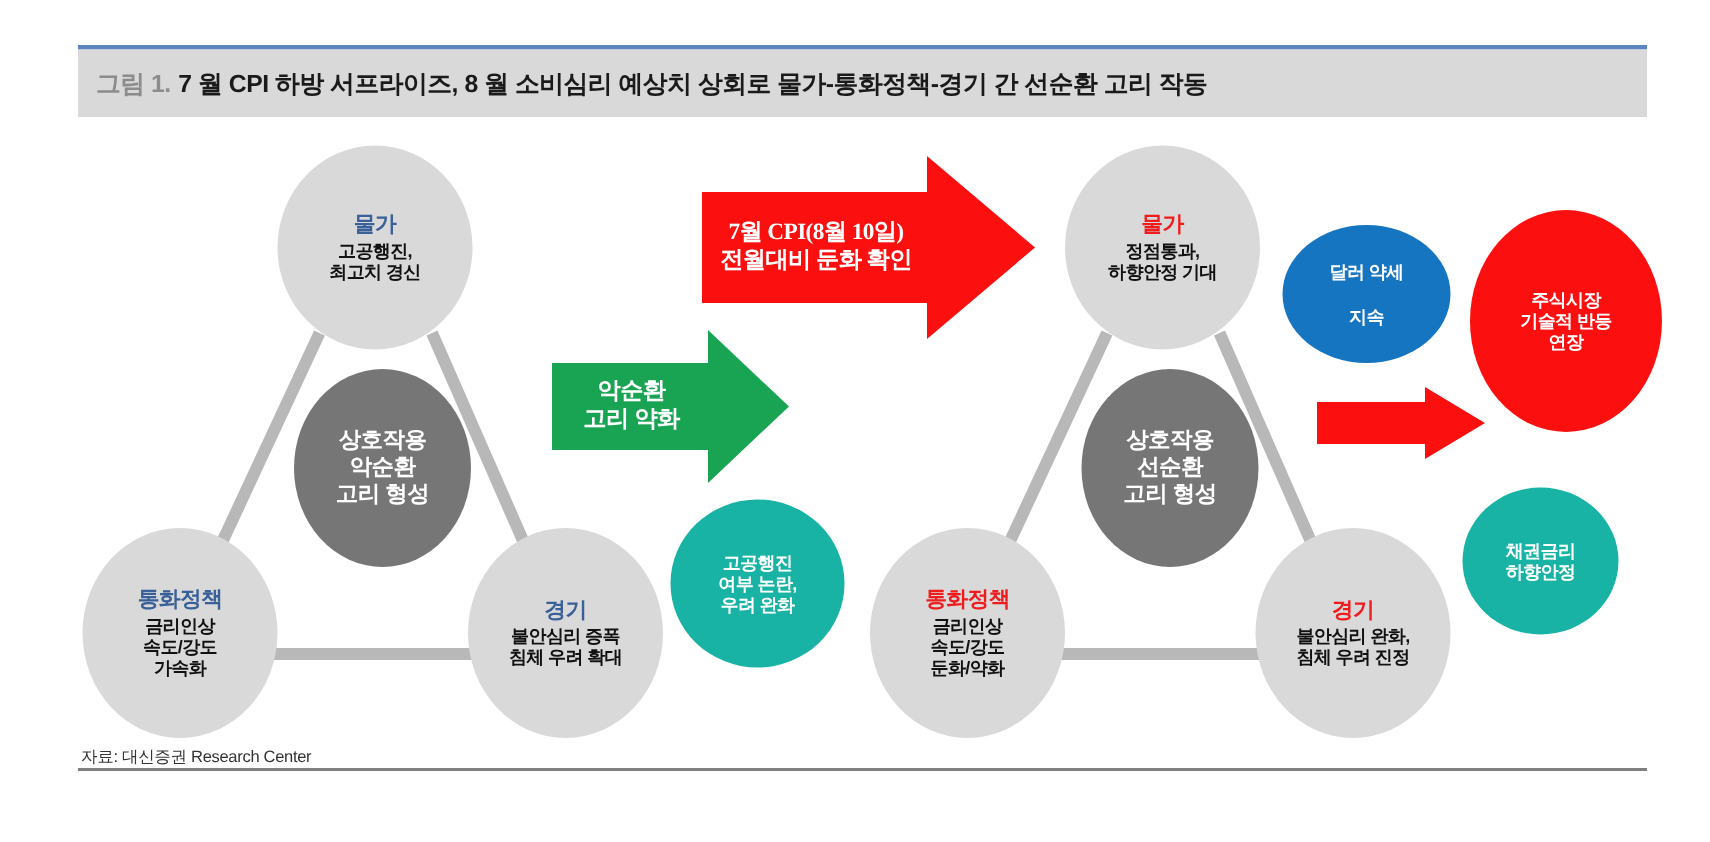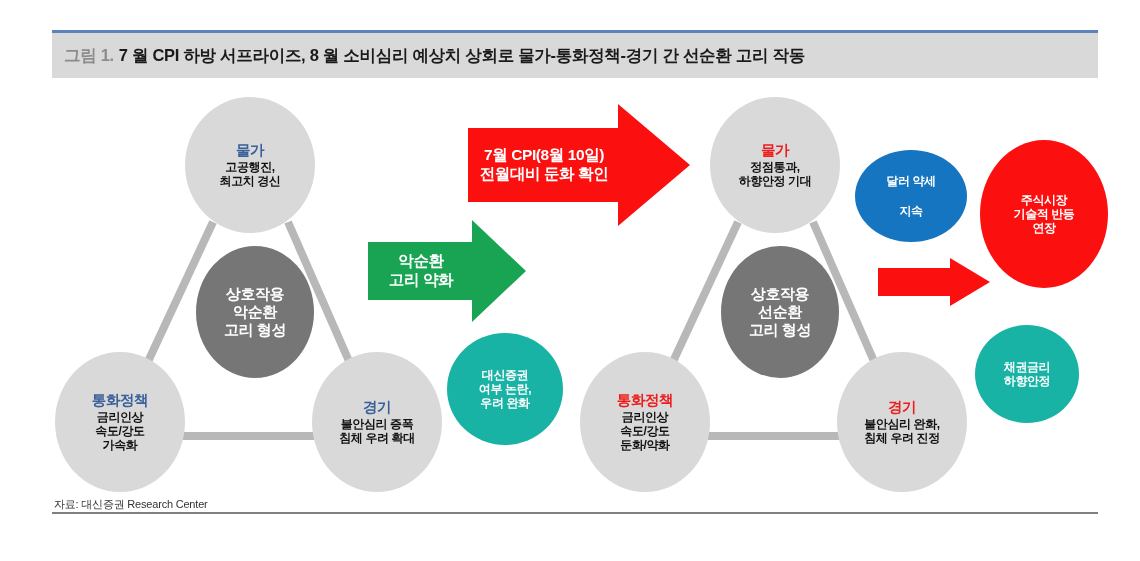--- a/index.html
+++ b/index.html
@@ -139,21 +139,21 @@
   </div>
 
   <div class="node n-dark" style="left:721px;top:246px;width:118px;height:132px;">
     <div class="ln">상호작용</div>
     <div class="ln">선순환</div>
     <div class="ln">고리 형성</div>
   </div>
 
 
   <div class="node n-teal" style="left:447px;top:333px;width:116px;height:112px;">
-    <div class="ln">대신증권</div>
+    <div class="ln">고공행진</div>
     <div class="ln">여부 논란,</div>
     <div class="ln">우려 완화</div>
   </div>
 
   <div class="node n-blue" style="left:855px;top:150px;width:112px;height:92px;gap:15px;">
     <div class="ln">달러 약세</div>
     <div class="ln">지속</div>
   </div>
 
   <div class="node n-red" style="left:980px;top:140px;width:128px;height:148px;">
@@ -164,21 +164,21 @@
 
   <div class="node n-teal" style="left:975px;top:325px;width:104px;height:98px;">
     <div class="ln">채권금리</div>
     <div class="ln">하향안정</div>
   </div>
 
   <div class="arrow-wrap" style="left:468px;top:104px;width:222px;height:122px;">
     <svg viewBox="0 0 222 122" width="222" height="122">
       <polygon points="0,24 150,24 150,0 222,61 150,122 150,98 0,98" fill="#fb0f0f"></polygon>
     </svg>
-    <div class="arrow-label red-txt" style="left:0px;top:24px;width:152px;height:74px;">
+    <div class="arrow-label red-txt" style="left:0px;top:24px;width:152px;height:74px;font-family:Liberation Serif, serif;">
       <div>7월 CPI(8월 10일)</div>
       <div>전월대비 둔화 확인</div>
     </div>
   </div>
 
   <div class="arrow-wrap" style="left:368px;top:220px;width:158px;height:102px;">
     <svg viewBox="0 0 158 102" width="158" height="102">
       <polygon points="0,22 104,22 104,0 158,51 104,102 104,80 0,80" fill="#19a453"></polygon>
     </svg>
     <div class="arrow-label green-txt" style="left:0px;top:22px;width:106px;height:58px;">

